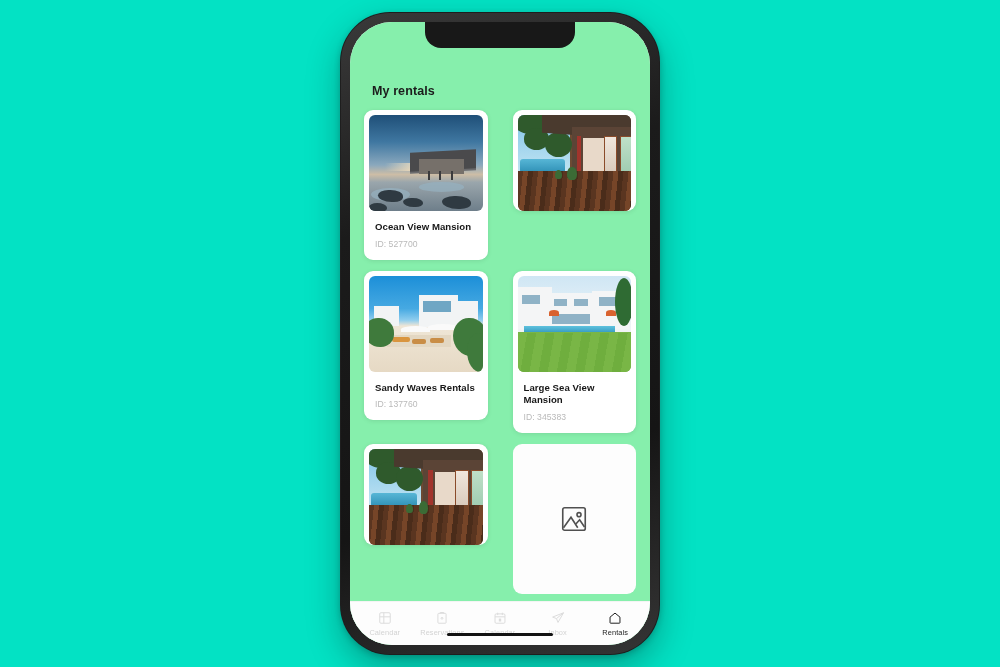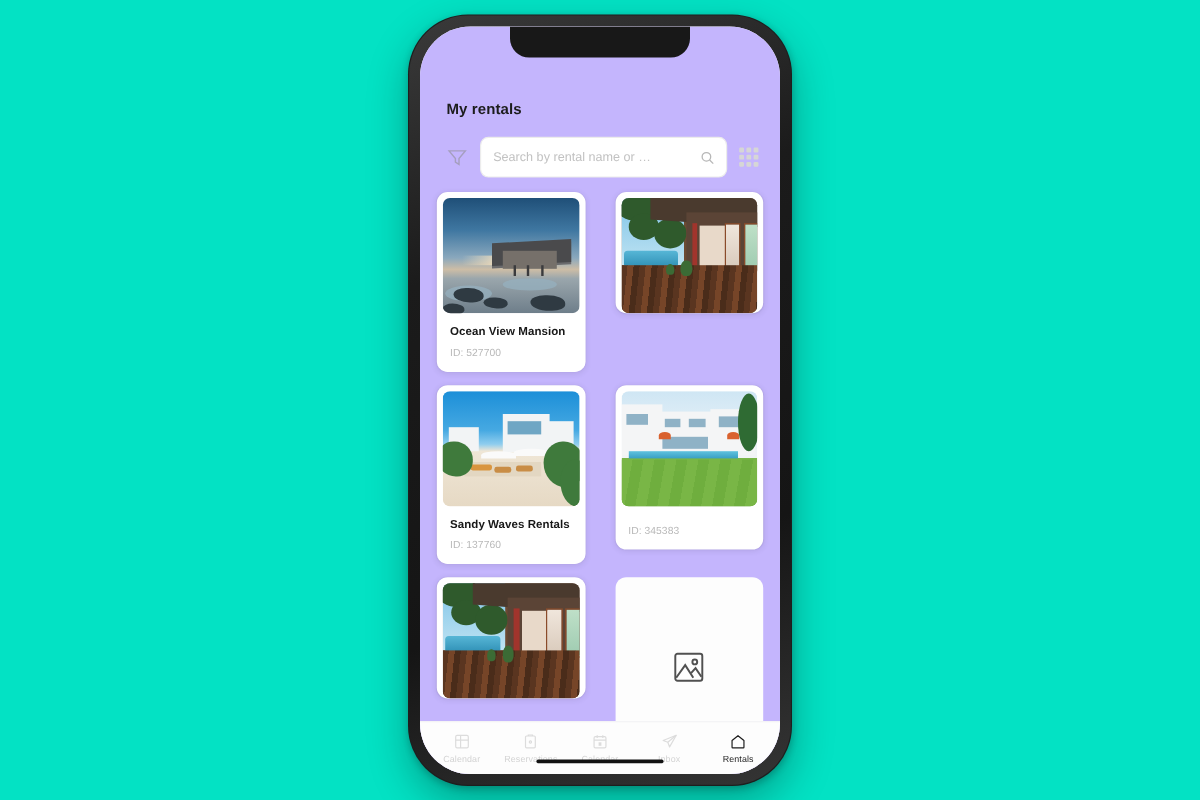--- a/index.html
+++ b/index.html
@@ -47,21 +47,21 @@
     background: #181818;
     border-bottom-left-radius: 16px;
     border-bottom-right-radius: 16px;
     z-index: 6;
   }
 
   
   .app {
     position: absolute; inset: 0;
     display: flex; flex-direction: column;
-    background: #c4b5fd;
+    background: #86efac;
   }
   .page-title {
     margin: 62px 0 0 22px;
     font-size: 12.5px;
     font-weight: 700;
     color: #1c1c1c;
     letter-spacing: .1px;
   }
 
   
@@ -239,46 +239,20 @@
 <div class="phone-wrap">
   <div class="phone-body"></div>
 
   <div class="phone-screen">
     <div class="notch"></div>
 
     <div class="app">
 
       <div class="page-title">My rentals</div>
 
-      <div class="search-row">
-
-        <svg class="filter-icon" viewBox="0 0 24 24" fill="none" stroke="#8d8d8d" stroke-width="1.6">
-          <path d="M3 5h18l-7 8.5V20l-4-2.5v-4z"></path>
-        </svg>
-
-        <div class="search-box">
-          <input class="search-input" type="text" placeholder="Search by rental name or …" style="">
-          <svg class="search-icon" viewBox="0 0 24 24" fill="none" stroke="#707070" stroke-width="2">
-            <circle cx="10.5" cy="10.5" r="6.6"></circle>
-              <path d="M15.4 15.4 21 21"></path>
-          </svg>
-        </div>
-
-        <div class="grid-icon">
-          <i></i>
-            <i></i>
-            <i></i>
-          <i></i>
-            <i></i>
-            <i></i>
-          <i></i>
-            <i></i>
-            <i></i>
-        </div>
-      </div>
 
       <div class="cards-scroll">
         <div class="cards-grid">
 
           <div class="card">
             <div class="card-photo">
               <div class="scene sc-ocean">
                 <div class="sun"></div>
                 <div class="pool" style="left:2%;top:76%;width:34%;height:14%"></div>
                 <div class="pool" style="left:44%;top:70%;width:40%;height:10%"></div>
@@ -356,20 +330,21 @@
                 <div class="win" style="left:72%;top:22%;width:18%;height:10%"></div>
                 <div class="win" style="left:30%;top:40%;width:34%;height:10%"></div>
                 <div class="umbo" style="left:28%;top:36%"></div>
                 <div class="umbo" style="left:78%;top:36%"></div>
                 <div class="tree"></div>
                 <div class="pool"></div>
                 <div class="lawn"></div>
               </div>
             </div>
             <div class="card-body">
+              <div class="card-name">Large Sea View Mansion</div>
               <div class="card-id">ID: 345383</div>
             </div>
           </div>
 
           <div class="card">
             <div class="card-photo">
               <div class="scene sc-villa">
                 <div class="sky"></div>
                 <div class="palm" style="left:-4%;top:-6%;width:30%;height:26%"></div>
                 <div class="palm" style="left:6%;top:14%;width:22%;height:22%"></div>

